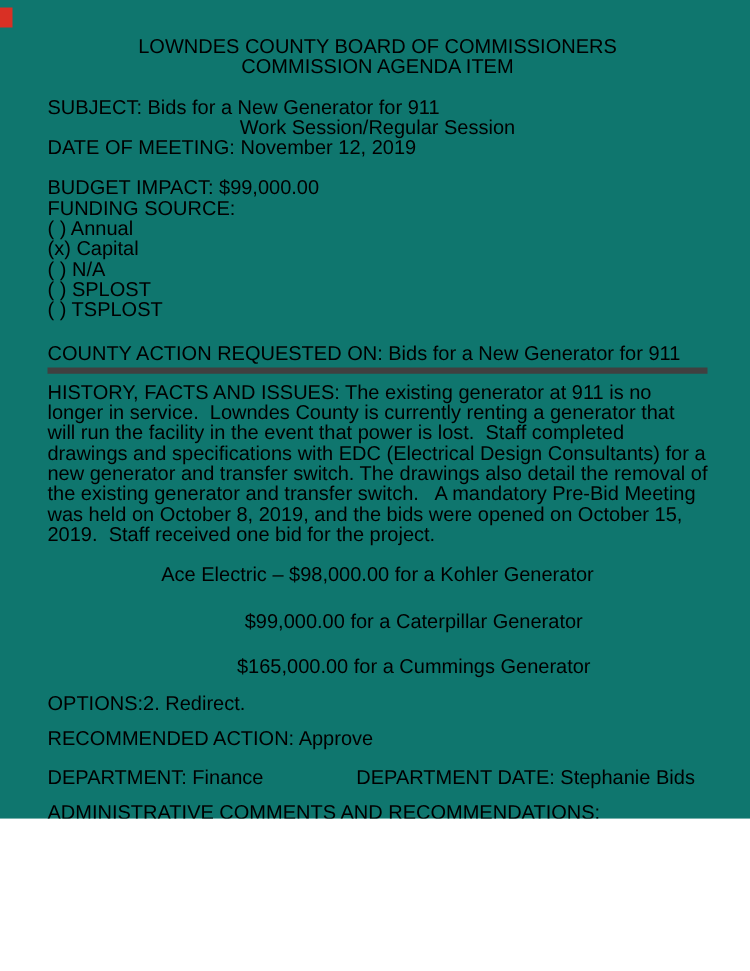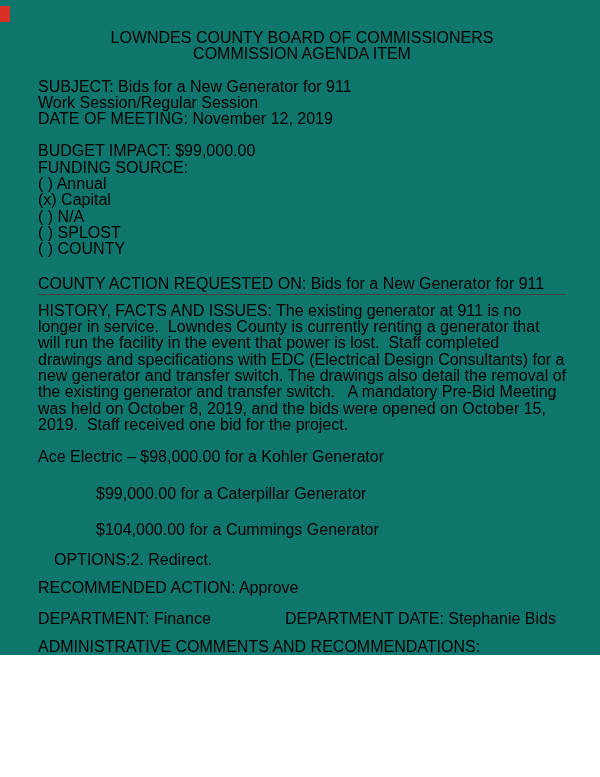--- a/index.html
+++ b/index.html
@@ -27,38 +27,37 @@
     top: 6px;
     width: 10px;
     height: 16px;
     background: #d93025;
   }
   .doc-header {
     text-align: center;
     margin-bottom: 16px;
   }
   .line { min-height: 16.3px; }
-  .right-align { text-align: left; }
+  .right-align { text-align: center; }
   .gap-16 { margin-top: 16px; }
   .gap-12 { margin-top: 12px; }
   .rule-line {
-    border-bottom: 1px solid #404040;
+    border-bottom: 5px solid #404040;
     padding-bottom: 2px;
     margin-top: 18px;
   }
   .paragraph {
     margin-top: 8px;
     white-space: pre-wrap;
   }
-  .bids-block { margin-top: 16px; }
+  .bids-block { margin-top: 16px; text-align: center; }
   .bid-indent { padding-left: 58px; margin-top: 20px; }
   .options-row {
     display: flex;
     margin-top: 14px;
-    margin-left: 16px;
   }
   .options-label {
     flex: 0 0 52px;
   }
   .options-list {
     flex: 1;
   }
   .option-item {
     padding-left: 17px;
     text-indent: -17px;
@@ -87,30 +86,30 @@
   <div class="line">SUBJECT: Bids for a New Generator for 911</div>
   <div class="line right-align">Work Session/Regular Session</div>
   <div class="line">DATE OF MEETING: November 12, 2019</div>
 
   <div class="line gap-16">BUDGET IMPACT: $99,000.00</div>
   <div class="line">FUNDING SOURCE:</div>
   <div class="line">( ) Annual</div>
   <div class="line">(x) Capital</div>
   <div class="line">( ) N/A</div>
   <div class="line">( ) SPLOST</div>
-  <div class="line">( ) COUNTY</div>
+  <div class="line">( ) TSPLOST</div>
 
   <div class="line rule-line">COUNTY ACTION REQUESTED ON: Bids for a New Generator for 911</div>
 
   <div class="paragraph">HISTORY, FACTS AND ISSUES: The existing generator at 911 is no longer in service.  Lowndes County is currently renting a generator that will run the facility in the event that power is lost.  Staff completed drawings and specifications with EDC (Electrical Design Consultants) for a new generator and transfer switch. The drawings also detail the removal of the existing generator and transfer switch.   A mandatory Pre-Bid Meeting was held on October 8, 2019, and the bids were opened on October 15, 2019.  Staff received one bid for the project.</div>
 
   <div class="bids-block">
     <div class="line">Ace Electric – $98,000.00 for a Kohler Generator</div>
     <div class="line bid-indent">$99,000.00 for a Caterpillar Generator</div>
-    <div class="line bid-indent">$104,000.00 for a Cummings Generator</div>
+    <div class="line bid-indent">$165,000.00 for a Cummings Generator</div>
   </div>
 
 
   <div class="options-row">
     <span class="options-label">OPTIONS:</span>
     <div class="options-list">
       <div class="option-item">2. Redirect.</div>
     </div>
   </div>
 

